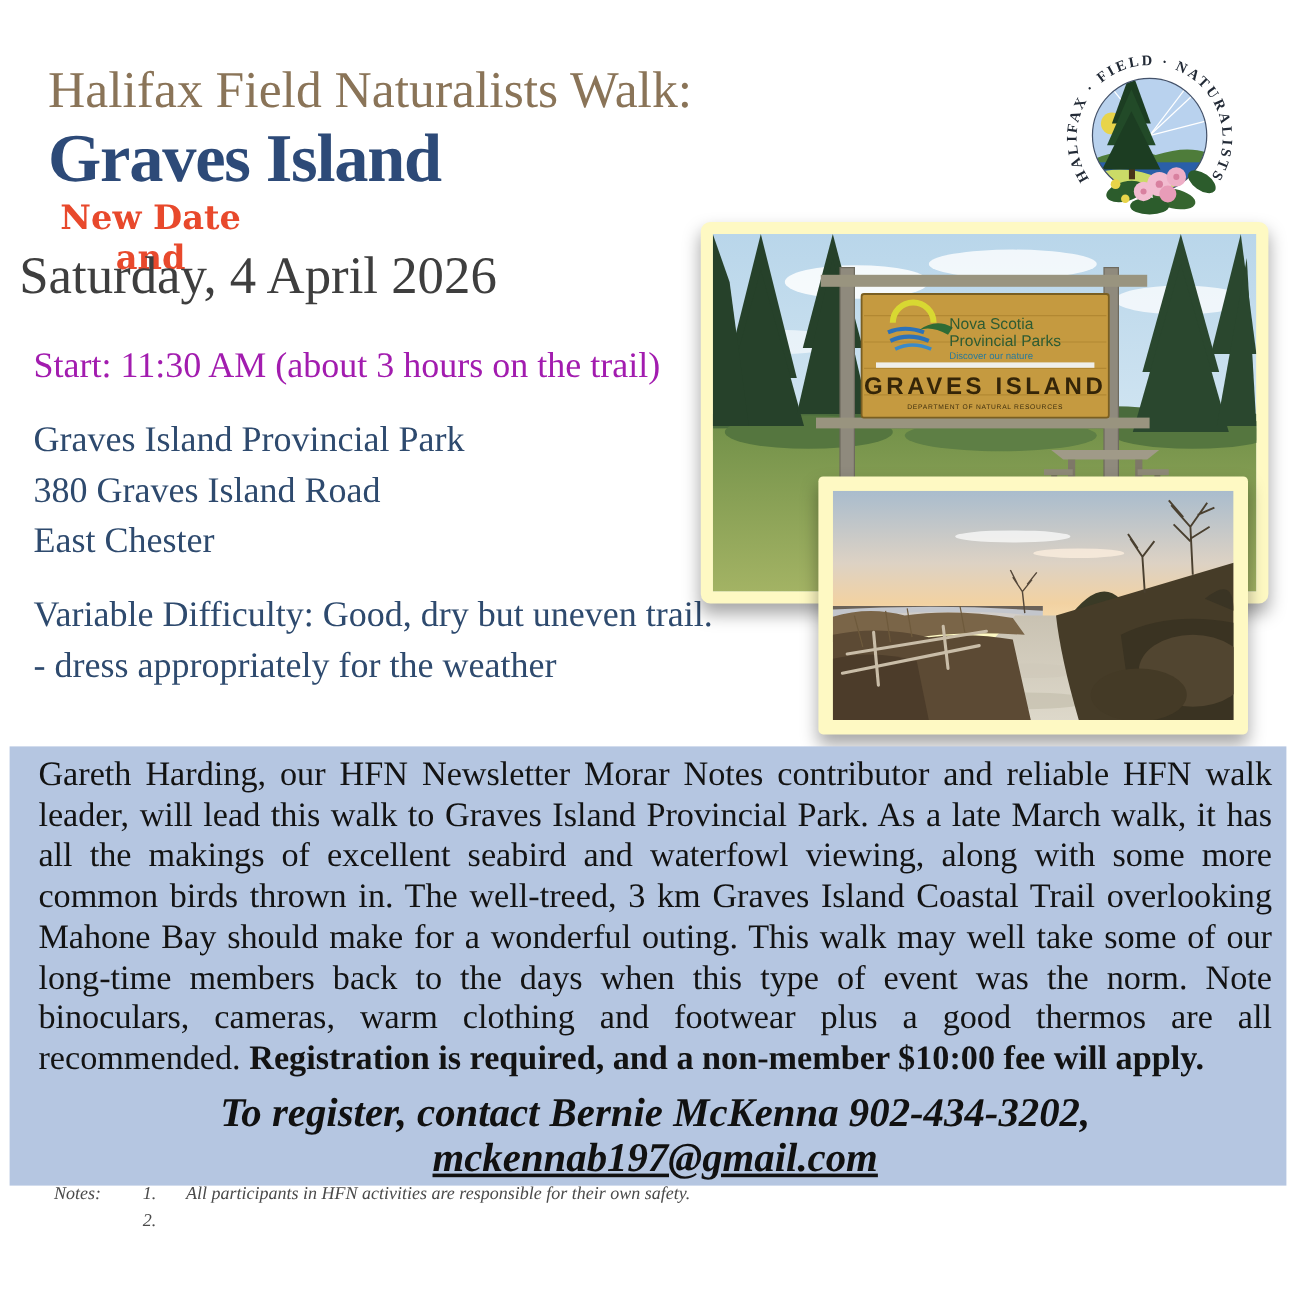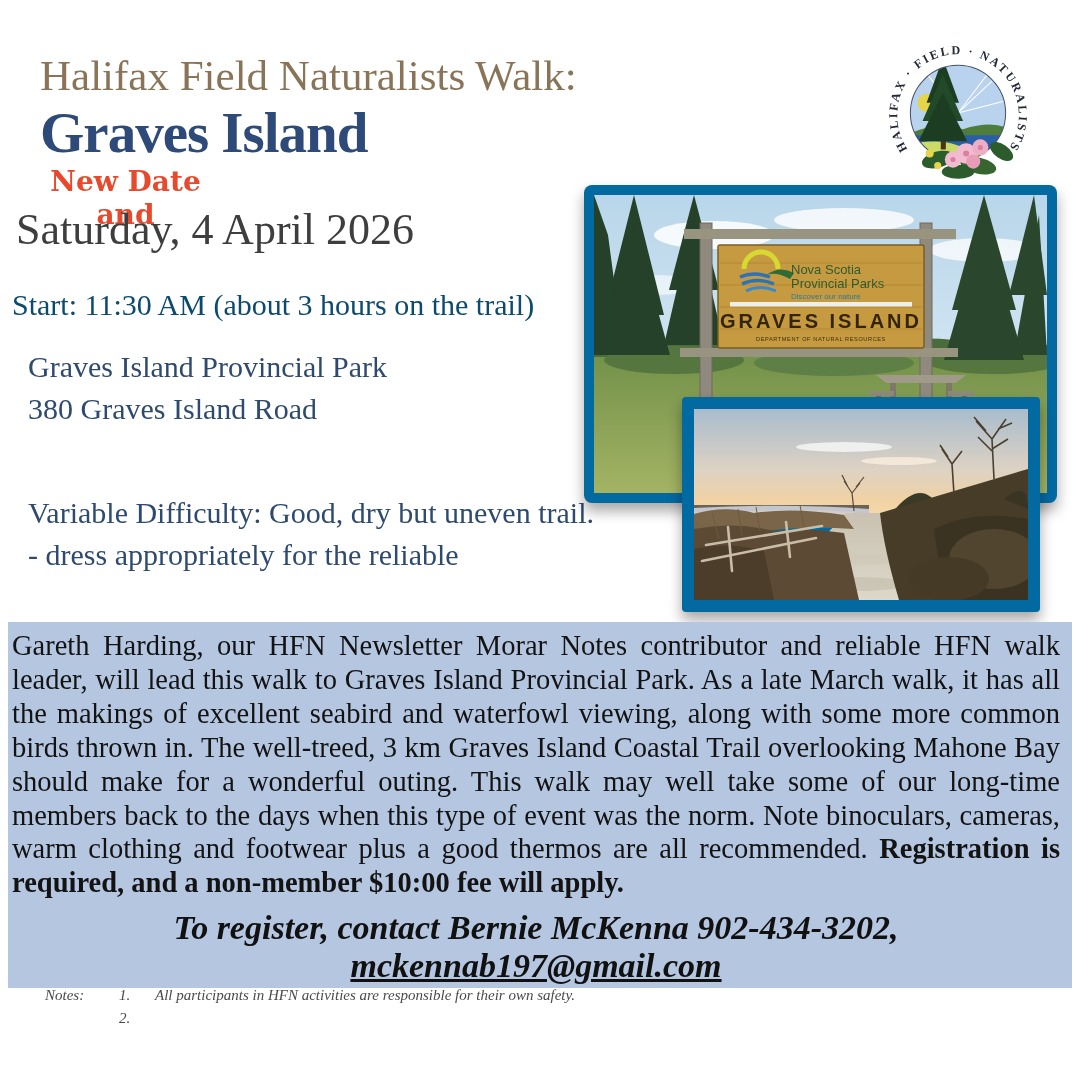--- a/index.html
+++ b/index.html
@@ -18,32 +18,32 @@
   .title-prefix{
     color:#8a7458;font-size:43px;line-height:1.1;font-weight:normal;
   }
   .title-main{
     color:#2d4a78;font-size:57px;line-height:1.05;font-weight:bold;
     margin-top:4px;letter-spacing:-1px;
   }
   .logo{position:absolute;left:882px;top:40px;width:152px;height:152px;}
   
   .date-line{position:absolute;left:16px;top:204px;font-size:44px;color:#3e3e3e;}
-  .start-line{position:absolute;left:12px;top:288px;font-size:30px;color:#0c4a6e;}
+  .start-line{position:absolute;left:28px;top:288px;font-size:30px;color:#a21caf;}
   .address{position:absolute;left:28px;top:346px;font-size:30px;color:#2e4a6e;line-height:1.4;}
   .difficulty{position:absolute;left:28px;top:492px;font-size:30px;color:#2e4a6e;line-height:1.4;}
   
-  .photo{position:absolute;background:#0369a1;box-shadow:0 8px 14px rgba(0,0,0,0.35);}
+  .photo{position:absolute;background:#fef9c3;box-shadow:0 8px 14px rgba(0,0,0,0.35);}
   .photo-sign{left:584px;top:185px;width:453px;height:298px;padding:10px;border-radius:8px;}
   .photo-trail{left:682px;top:397px;width:334px;height:191px;padding:12px;border-radius:4px;}
   .photo svg{display:block;width:100%;height:100%;}
   
   .desc-box{
     position:absolute;left:8px;top:622px;width:1064px;height:366px;
-    background:#b5c6e1;box-sizing:border-box;padding:7px 12px 0 4px;
+    background:#b5c6e1;box-sizing:border-box;padding:7px 12px 0 24px;
   }
   .desc-text{
     font-size:28.5px;line-height:1.19;text-align:justify;color:#131313;margin:0;
   }
   .desc-text .bold{font-weight:bold;}
   .register-line{
     text-align:center;font-size:34px;font-weight:bold;font-style:italic;
     color:#111111;margin-top:9px;
   }
   .register-line .email{text-decoration:underline;}
@@ -114,24 +114,25 @@
       <textPath href="#ringArc" startOffset="50%" text-anchor="middle">· HALIFAX · FIELD · NATURALISTS ·</textPath>
     </text>
   </svg>
 </div>
 
 <div class="date-line">Saturday, 4 April 2026</div>
 <div class="start-line">Start:  11:30 AM (about 3 hours on the trail)</div>
 <div class="address">
   <div>Graves Island Provincial Park</div>
   <div>380 Graves Island Road</div>
+  <div>East Chester</div>
 </div>
 <div class="difficulty">
   <div>Variable Difficulty:  Good, dry but uneven trail.</div>
-  <div>- dress appropriately for the reliable</div>
+  <div>- dress appropriately for the weather</div>
 </div>
 
 <div class="photo photo-sign">
   <svg viewBox="0 0 453 298" preserveAspectRatio="none">
     <defs>
       <linearGradient id="sky1" x1="0" y1="0" x2="0" y2="1">
         <stop offset="0" stop-color="#b9d6ea"></stop>
           <stop offset="1" stop-color="#e4f1f8"></stop>
       </linearGradient>
       <linearGradient id="grass1" x1="0" y1="0" x2="0" y2="1">

